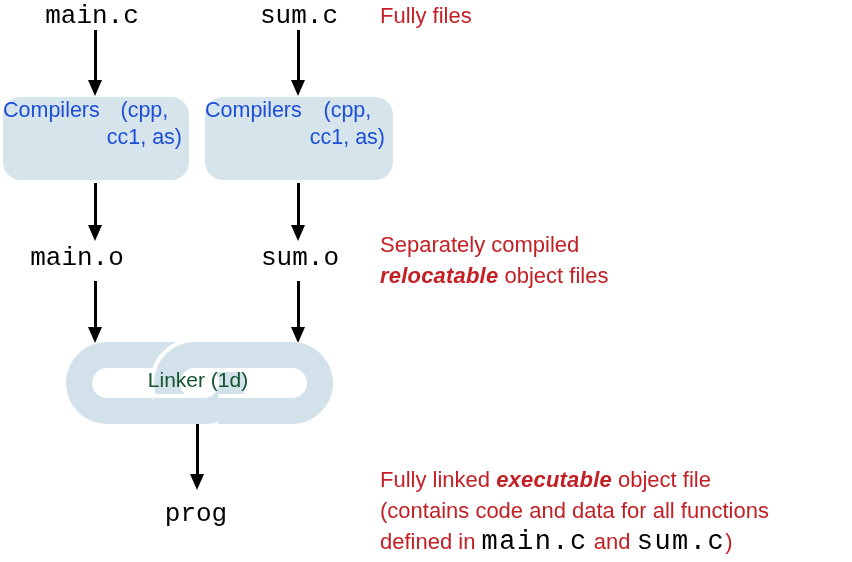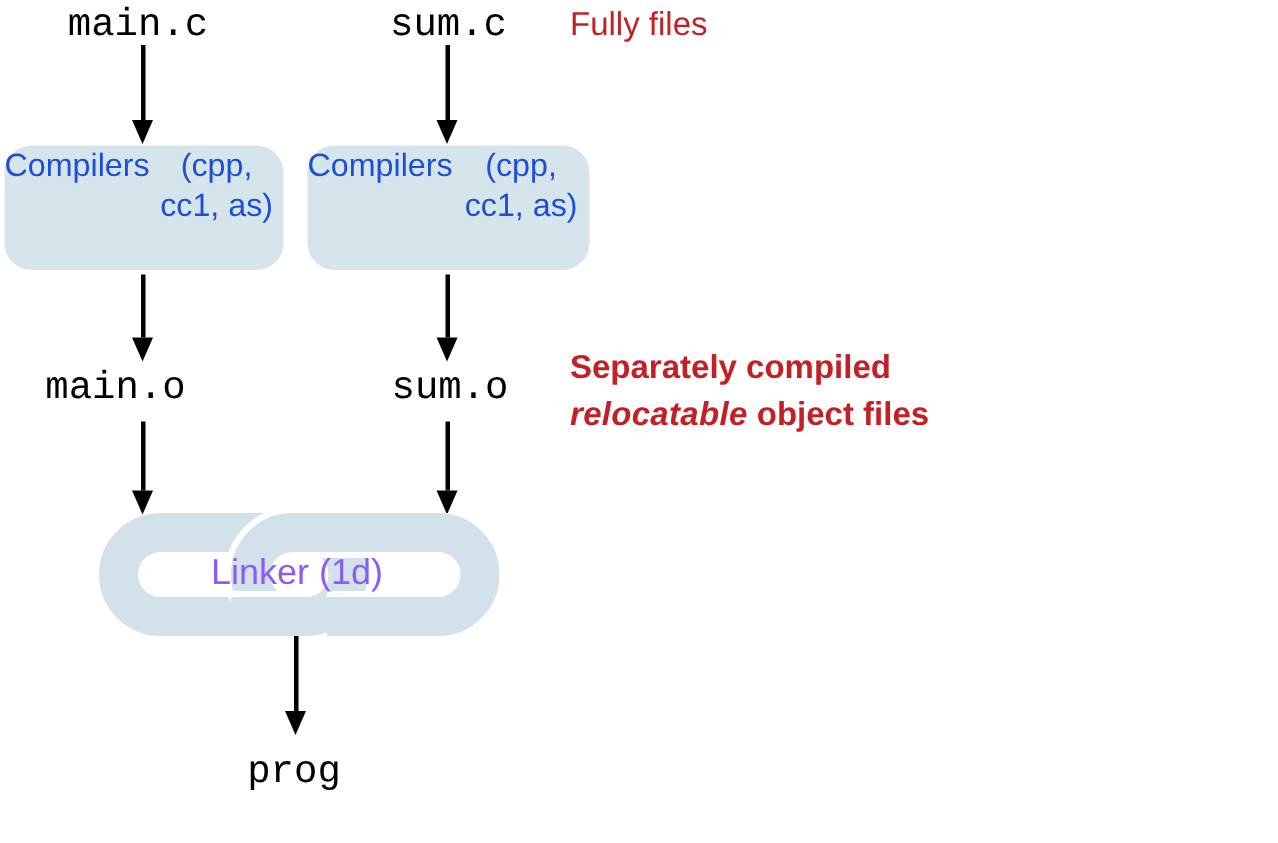--- a/index.html
+++ b/index.html
@@ -61,22 +61,22 @@
     top: 100%;
     left: 50%;
     margin-left: -7.5px;
     width: 0; height: 0;
     border-left: 7.5px solid transparent;
     border-right: 7.5px solid transparent;
     border-top: 16px solid #000000;
   }
 
   .linker-label {
-    font-size: 24px;
-    color: #8b5cf6;
+    font-size: 21px;
+    color: #14532d;
     white-space: nowrap;
   }
 </style>
 </head>
 <body>
 
 <div class="canvas">
 
   <div class="abs center mono-label" style="left:92px; top:2px;">main.c</div>
   <div class="abs center mono-label" style="left:299px; top:2px;">sum.c</div>
@@ -94,21 +94,21 @@
     <div>Compilers</div>
     <div>(cpp, cc1, as)</div>
   </div>
 
   <div class="arrow" style="left:95px; top:183px; height:42px;"></div>
   <div class="arrow" style="left:298px; top:183px; height:42px;"></div>
 
   <div class="abs center mono-label" style="left:77px; top:244px;">main.o</div>
   <div class="abs center mono-label" style="left:300px; top:244px;">sum.o</div>
 
-  <div class="abs red-block" style="left:380px; top:229px;font-weight:bold;">
+  <div class="abs red-block" style="left:380px; top:229px;">
     <div>Separately compiled</div>
     <div><b><i>relocatable</i></b><span> object files</span></div>
   </div>
 
   <div class="arrow" style="left:95px; top:281px; height:46px;"></div>
   <div class="arrow" style="left:298px; top:281px; height:46px;"></div>
 
   <svg class="abs" style="left:66px; top:342px;" width="267" height="82" viewBox="0 0 267 82">
     <defs>
       <clipPath id="weaveClip">
@@ -125,14 +125,19 @@
       <rect x="13" y="13" width="153" height="56" rx="28" fill="none" stroke="#ffffff" stroke-width="34"></rect>
       <rect x="13" y="13" width="153" height="56" rx="28" fill="none" stroke="#d2e1ea" stroke-width="26"></rect>
     </g>
   </svg>
   <div class="abs center linker-label" style="left:198px; top:368px;">Linker (1d)</div>
 
   <div class="arrow" style="left:197px; top:424px; height:50px;"></div>
 
   <div class="abs center mono-label" style="left:196px; top:500px;">prog</div>
 
+  <div class="abs red-block" style="left:380px; top:464px;">
+    <div><span>Fully linked </span><b><i>executable</i></b><span> object file</span></div>
+    <div>(contains code and data for all functions</div>
+    <div><span>defined in </span><span class="code-inline">main.c</span><span> and </span><span class="code-inline">sum.c</span><span>)</span></div>
+  </div>
 
 </div>
 
 </body></html>

